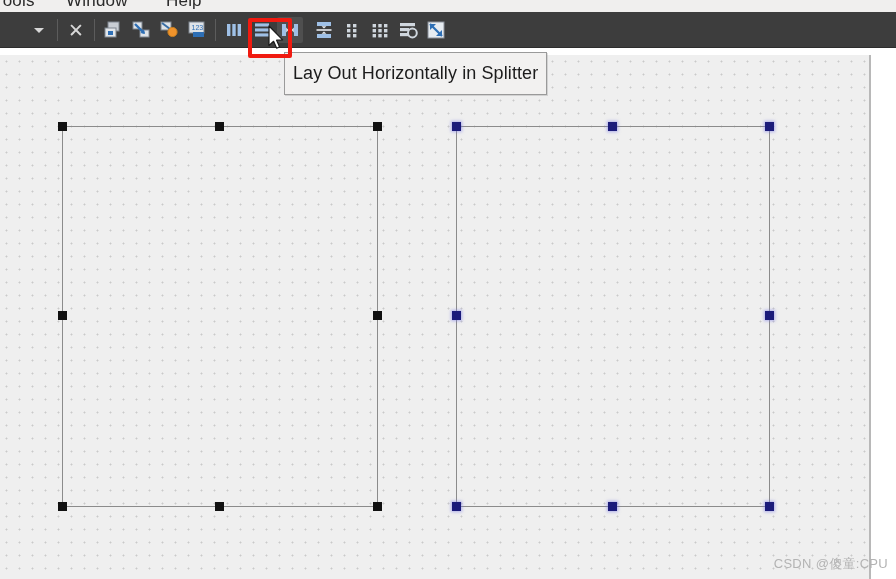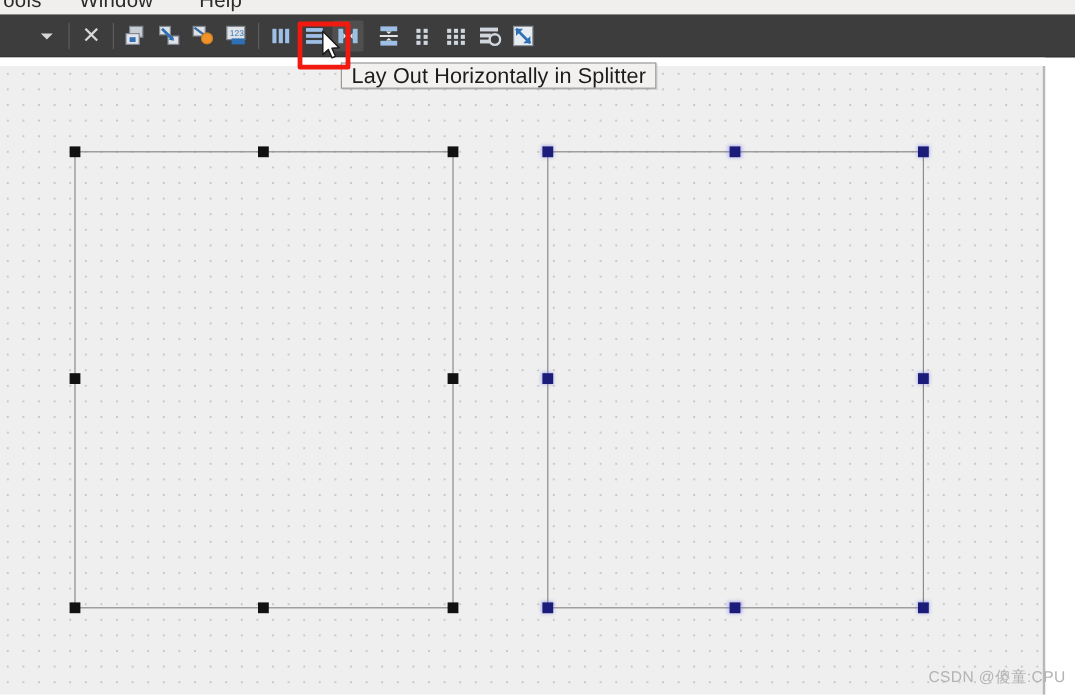--- a/index.html
+++ b/index.html
@@ -96,21 +96,21 @@
     left: 268px; top: 25px;
     width: 18px; height: 28px;
     z-index: 40;
     pointer-events: none;
   }
 
   
   #tooltip {
     position: absolute;
     left: 284px; top: 52px;
-    height: 22px;
+    height: 43px;
     padding: 0 8px;
     display: flex; align-items: center;
     background: #f2f1f0;
     border: 1px solid #9a9a9a;
     box-shadow: 1px 1px 0 rgba(0,0,0,.12);
     font-size: 18px;
     color: #1c1c1c;
     white-space: nowrap;
     z-index: 25;
     letter-spacing: .1px;

